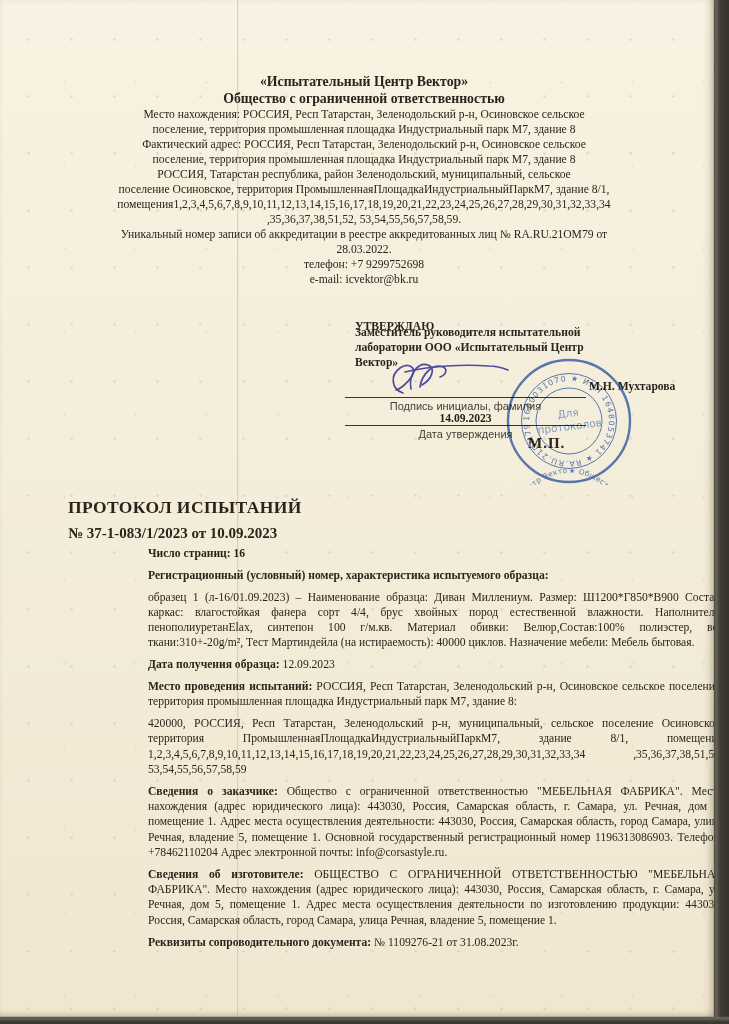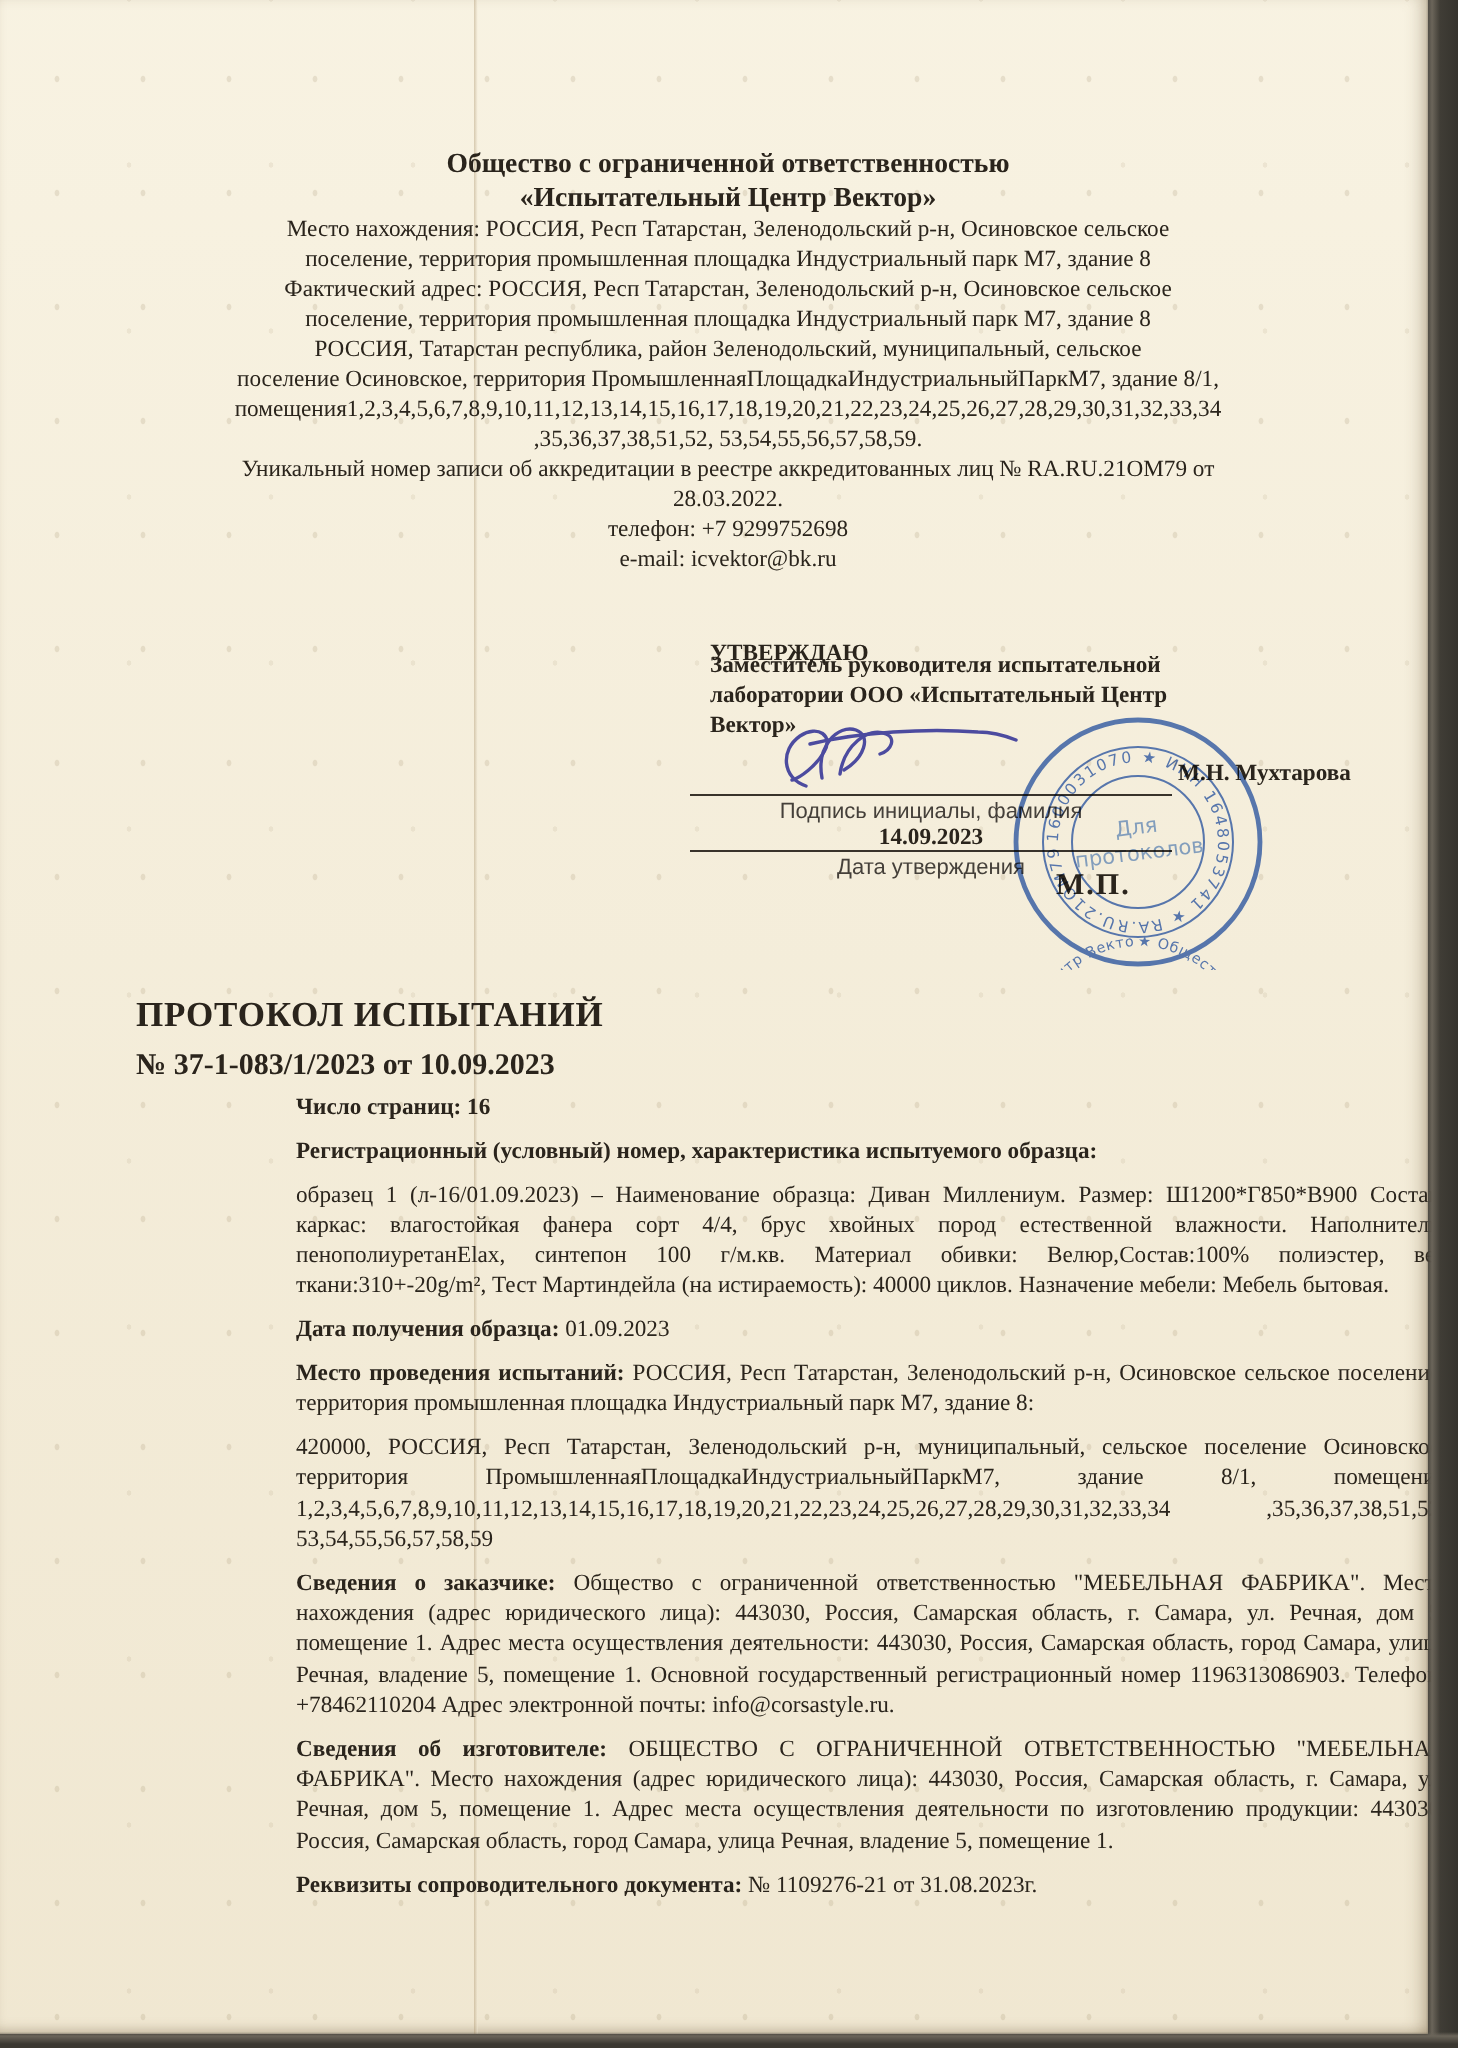--- a/index.html
+++ b/index.html
@@ -57,22 +57,22 @@
     background:linear-gradient(180deg, rgba(60,56,48,0) 0, #6b655a 2px, #3b3831 6px);}
 </style>
 </head>
 <body>
 
 <div class="scan">
   <div class="paper">
     <div class="fold-line"></div>
 
     <div class="org-header">
+      <div class="org-name">«Испытательный Центр Вектор»</div>
       <div class="org-name">Общество с ограниченной ответственностью</div>
-      <div class="org-name">«Испытательный Центр Вектор»</div>
       <div class="hdr-line">Место нахождения: РОССИЯ, Респ Татарстан, Зеленодольский р-н, Осиновское сельское</div>
       <div class="hdr-line">поселение, территория промышленная площадка Индустриальный парк М7, здание 8</div>
       <div class="hdr-line">Фактический адрес: РОССИЯ, Респ Татарстан, Зеленодольский р-н, Осиновское сельское</div>
       <div class="hdr-line">поселение, территория промышленная площадка Индустриальный парк М7, здание 8</div>
       <div class="hdr-line">РОССИЯ, Татарстан республика, район Зеленодольский, муниципальный, сельское</div>
       <div class="hdr-line">поселение Осиновское, территория ПромышленнаяПлощадкаИндустриальныйПаркМ7, здание 8/1,</div>
       <div class="hdr-line">помещения1,2,3,4,5,6,7,8,9,10,11,12,13,14,15,16,17,18,19,20,21,22,23,24,25,26,27,28,29,30,31,32,33,34</div>
       <div class="hdr-line">,35,36,37,38,51,52, 53,54,55,56,57,58,59.</div>
       <div class="hdr-line">Уникальный номер записи об аккредитации в реестре аккредитованных лиц № RA.RU.21ОМ79 от</div>
       <div class="hdr-line">28.03.2022.</div>
@@ -125,21 +125,21 @@
 
     <div class="doc-title">
       <div class="dt1">ПРОТОКОЛ ИСПЫТАНИЙ</div>
       <div class="dt2">№ 37-1-083/1/2023 от 10.09.2023</div>
     </div>
 
     <div class="body-text">
       <p><span class="lead">Число страниц: 16</span><span></span></p>
       <p><span class="lead">Регистрационный (условный) номер, характеристика испытуемого образца:</span><span></span></p>
       <p><span class="lead"></span><span>образец 1 (л-16/01.09.2023) – Наименование образца: Диван Миллениум. Размер: Ш1200*Г850*В900 Состав: каркас: влагостойкая фанера сорт 4/4, брус хвойных пород естественной влажности. Наполнитель: пенополиуретанElax, синтепон 100 г/м.кв. Материал обивки: Велюр,Состав:100% полиэстер, вес ткани:310+-20g/m², Тест Мартиндейла (на истираемость): 40000 циклов. Назначение мебели: Мебель бытовая.</span></p>
-      <p><span class="lead">Дата получения образца:</span><span> 01.09.2023</span></p>
+      <p><span class="lead">Дата получения образца:</span><span> 12.09.2023</span></p>
       <p><span class="lead">Место проведения испытаний:</span><span> РОССИЯ, Респ Татарстан, Зеленодольский р-н, Осиновское сельское поселение, территория промышленная площадка Индустриальный парк М7, здание 8:</span></p>
       <p><span class="lead"></span><span>420000, РОССИЯ, Респ Татарстан, Зеленодольский р-н, муниципальный, сельское поселение Осиновское, территория ПромышленнаяПлощадкаИндустриальныйПаркМ7, здание 8/1, помещения 1,2,3,4,5,6,7,8,9,10,11,12,13,14,15,16,17,18,19,20,21,22,23,24,25,26,27,28,29,30,31,32,33,34 ,35,36,37,38,51,52, 53,54,55,56,57,58,59</span></p>
       <p><span class="lead">Сведения о заказчике:</span><span> Общество с ограниченной ответственностью "МЕБЕЛЬНАЯ ФАБРИКА". Место нахождения (адрес юридического лица): 443030, Россия, Самарская область, г. Самара, ул. Речная, дом 5, помещение 1. Адрес места осуществления деятельности: 443030, Россия, Самарская область, город Самара, улица Речная, владение 5, помещение 1. Основной государственный регистрационный номер 1196313086903. Телефон: +78462110204 Адрес электронной почты: info@corsastyle.ru.</span></p>
       <p><span class="lead">Сведения об изготовителе:</span><span> ОБЩЕСТВО С ОГРАНИЧЕННОЙ  ОТВЕТСТВЕННОСТЬЮ "МЕБЕЛЬНАЯ ФАБРИКА". Место нахождения (адрес юридического лица): 443030, Россия, Самарская область, г. Самара, ул. Речная, дом 5, помещение 1. Адрес места осуществления деятельности по изготовлению продукции: 443030, Россия, Самарская область, город Самара, улица Речная, владение 5, помещение 1.</span></p>
       <p><span class="lead">Реквизиты сопроводительного документа:</span><span> № 1109276-21 от 31.08.2023г.</span></p>
     </div>
   </div>
 
   <div class="edge-right"></div>
   <div class="edge-bottom"></div>

